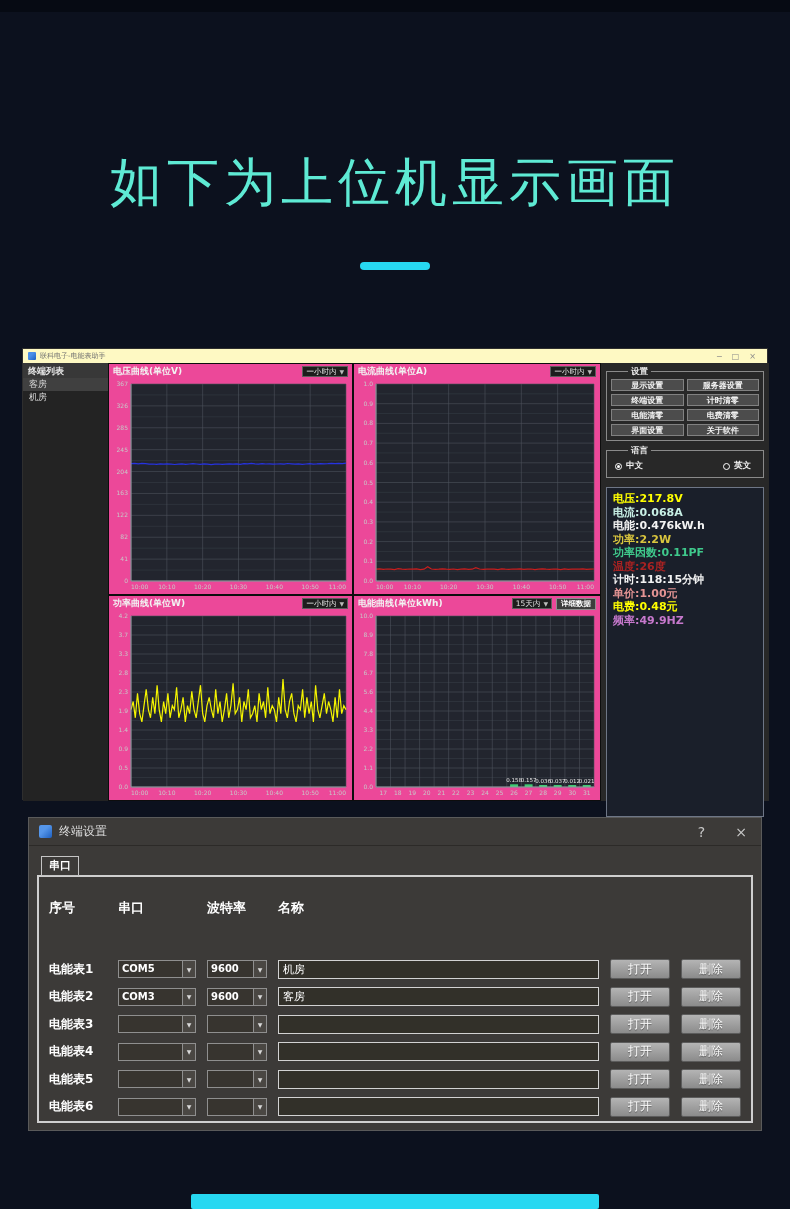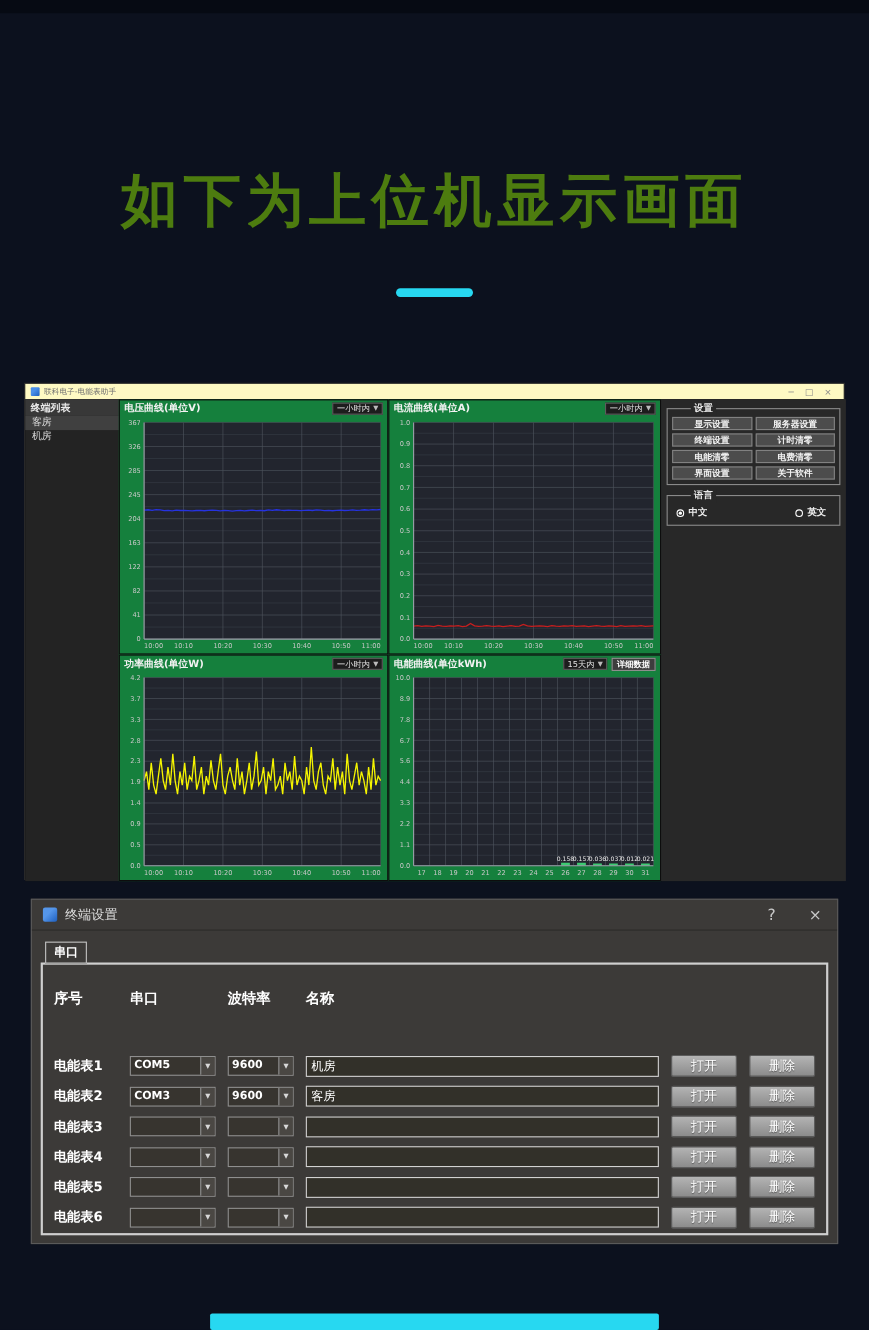--- a/index.html
+++ b/index.html
@@ -1,35 +1,35 @@
 <!DOCTYPE html>
 <html><head>
 <meta charset="utf-8">
 <style>
   *{margin:0;padding:0;box-sizing:border-box}
   html,body{width:790px;height:1209px}
   body{background:#0c111e;font-family:"DejaVu Sans","Liberation Sans",sans-serif;position:relative;overflow:hidden}
   .top-strip{position:absolute;top:0;left:0;right:0;height:12px;background:#060a13}
-  .heading{position:absolute;top:148px;left:0;width:100%;text-align:center;color:#4d7c0f;font-size:52px;font-weight:bold;letter-spacing:5px}
+  .heading{position:absolute;top:148px;left:0;width:100%;text-align:center;color:#5eead4;font-size:52px;font-weight:normal;letter-spacing:5px}
   .underline{position:absolute;top:262px;left:50%;transform:translateX(-50%);width:70px;height:8px;background:#27d8f1;border-radius:4px}
   .bottom-bar{position:absolute;bottom:0;left:50%;transform:translateX(-50%);width:408px;height:15px;background:#27d8f1;border-radius:2px}
 
   
   .app-window{position:absolute;left:22px;top:348px;width:746px;height:452px;background:#161616;border:1px solid #2e2e2e}
   .titlebar{height:14px;background:#fef9c3;display:flex;align-items:center;padding:0 5px;gap:4px}
   .logo{width:8px;height:8px;border-radius:1px;background:linear-gradient(135deg,#4b8fe8 40%,#1d5fc0);flex:none}
   .titlebar-text{font-size:7px;color:#707070;white-space:nowrap}
   .win-controls{margin-left:auto;display:flex;gap:10px;font-size:8px;color:#8a8a8a;padding-right:6px}
   .win-controls span{cursor:default}
   .window-body{position:relative;width:100%;height:438px;background:#141414}
   .sidebar{position:absolute;left:0;top:0;width:101px;height:438px;background:#232323;border-right:1px solid #0a0a0a}
   .sidebar-header{height:15px;background:#383838;color:#e8e8e8;font-size:9px;font-weight:bold;padding:2px 5px}
   .side-item{height:13px;line-height:13px;padding:0 6px;font-size:9px;color:#dadada;cursor:default}
   .side-item.sel{background:#404040}
-  .chart-panel{position:absolute;background:#15803d;border:1px solid #0d0d0d;display:flex;flex-direction:column}
+  .chart-panel{position:absolute;background:#ec4899;border:1px solid #0d0d0d;display:flex;flex-direction:column}
   .panel-tl{left:85px;top:0;width:245px;height:232px}
   .panel-tr{left:330px;top:0;width:248px;height:232px}
   .panel-bl{left:85px;top:232px;width:245px;height:206px}
   .panel-br{left:330px;top:232px;width:248px;height:206px}
   .chart-header{height:15px;display:flex;align-items:center;gap:4px;padding:0 4px;flex:none}
   .chart-title{color:#f2f2f2;font-weight:bold;font-size:9px;white-space:nowrap}
   .range-select{margin-left:auto;height:11px;background:#1d1d1d;border:1px solid #5d5d5d;color:#e2e2e2;font-size:7.5px;display:flex;align-items:center;gap:3px;padding:0 3px;cursor:default;white-space:nowrap}
   .caret{font-size:6px;color:#bbb}
   .detail-btn{height:12px;background:#3d3d3d;border:1px solid #8d8d8d;color:#fff;font-size:7.5px;font-weight:bold;padding:0 4px;white-space:nowrap;font-family:Liberation Sans, sans-serif}
   .plot{flex:1;margin:0 2px 2px 2px;position:relative}
@@ -382,20 +382,32 @@
             <button class="set-btn">关于软件</button>
           </div>
       </div>
       <div class="group">
         <span class="group-legend">语言</span>
         <div class="lang-row" id="language-options">
             <span class="radio"><span class="rdot sel"></span>中文</span>
             <span class="radio"><span class="rdot"></span>英文</span>
           </div>
       </div>
+      <div class="readings" id="readings">
+          <div class="reading-row" style="color: rgb(255, 255, 0);">电压:217.8V</div>
+          <div class="reading-row" style="color: rgb(200, 240, 230);">电流:0.068A</div>
+          <div class="reading-row" style="color: rgb(242, 242, 242);">电能:0.476kW.h</div>
+          <div class="reading-row" style="color: rgb(217, 197, 62);">功率:2.2W</div>
+          <div class="reading-row" style="color: rgb(63, 201, 140);">功率因数:0.11PF</div>
+          <div class="reading-row" style="color: rgb(168, 34, 34);">温度:26度</div>
+          <div class="reading-row" style="color: rgb(242, 242, 242);">计时:118:15分钟</div>
+          <div class="reading-row" style="color: rgb(228, 148, 148);">单价:1.00元</div>
+          <div class="reading-row" style="color: rgb(255, 255, 0);">电费:0.48元</div>
+          <div class="reading-row" style="color: rgb(198, 120, 204);">频率:49.9HZ</div>
+        </div>
     </div>
   </div>
 </div>
 
 <div class="dialog">
   <div class="dlg-titlebar">
     <span class="dlg-logo"></span>
     <span class="dlg-title">终端设置</span>
     <span class="dlg-controls">
       <span>?</span>

